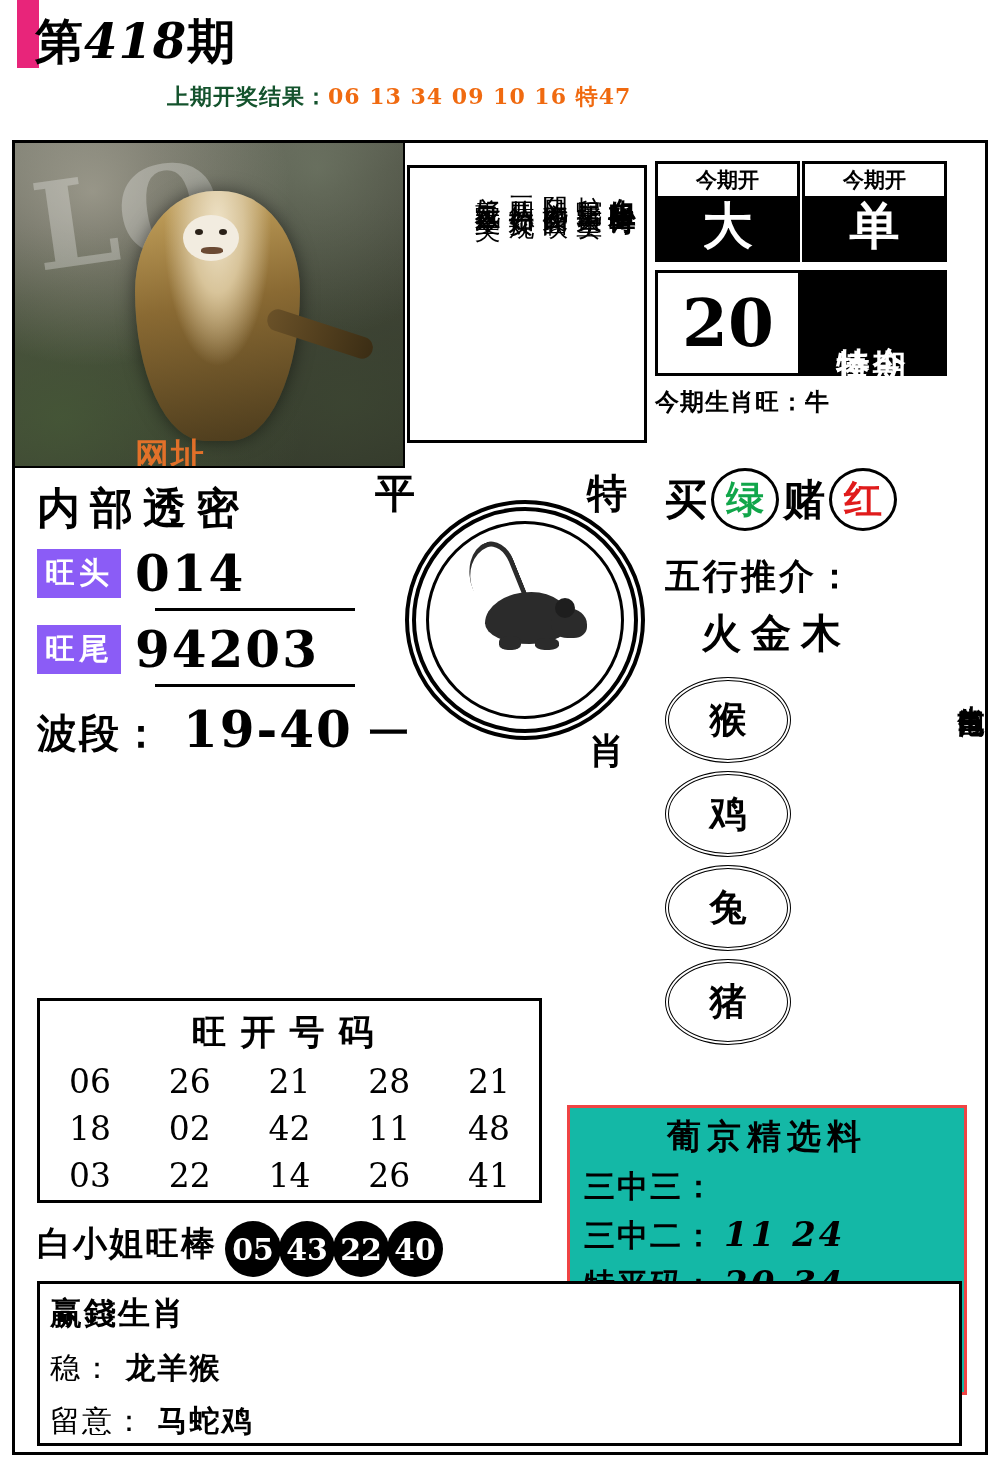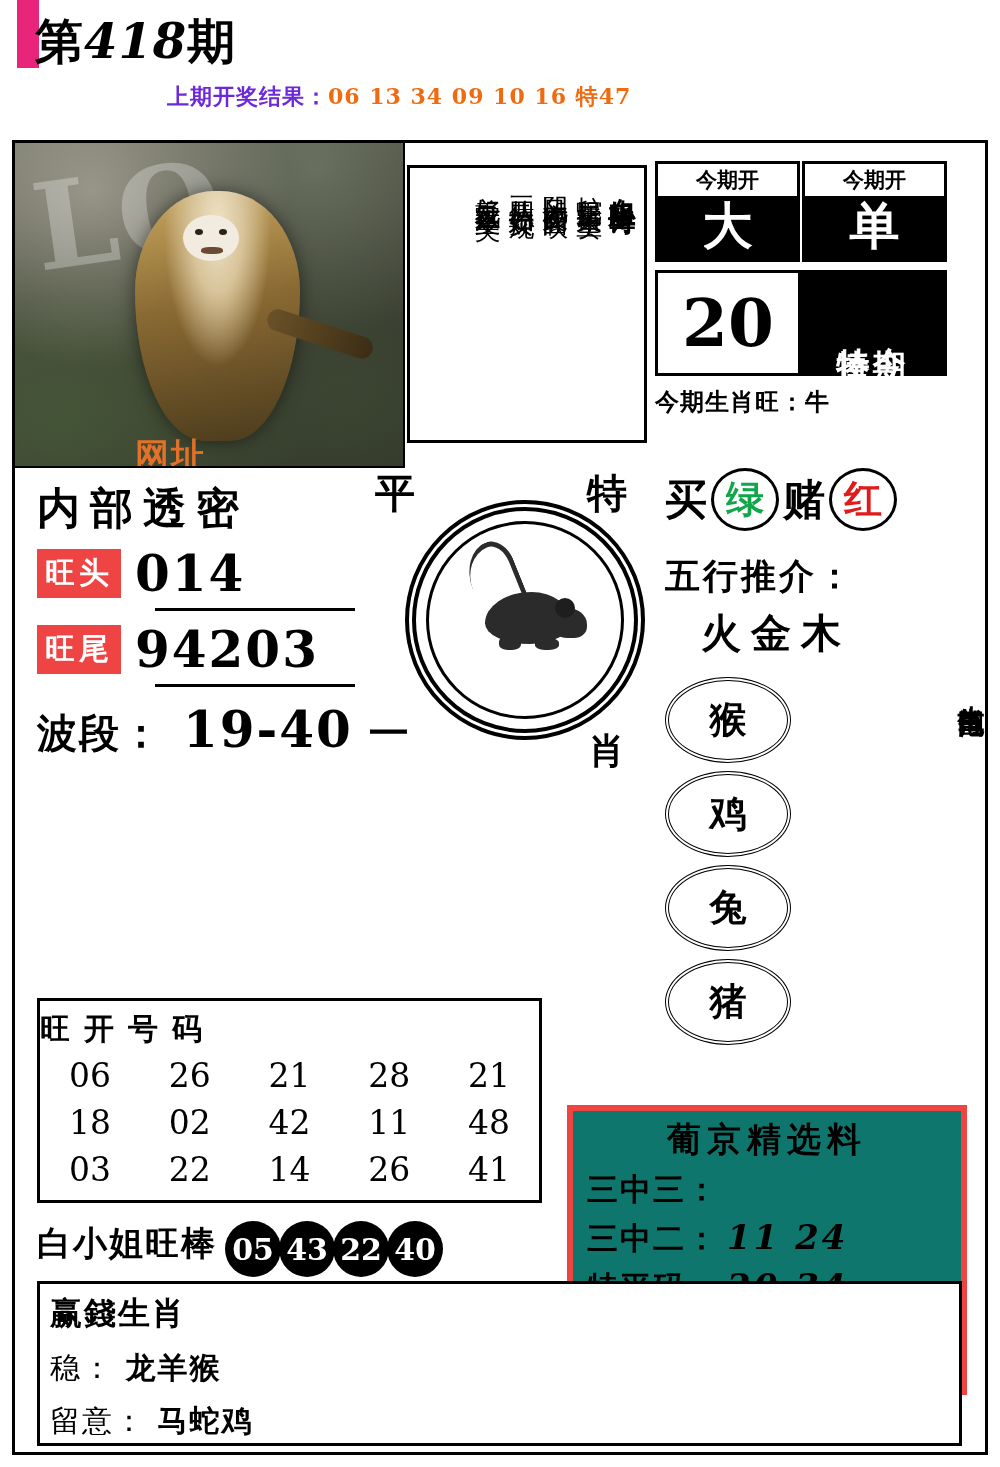--- a/index.html
+++ b/index.html
@@ -20,21 +20,21 @@
     font-weight:bold;font-size:48px;color:#000;
     letter-spacing:1px;
   }
   .issue .num{font-style:italic;}
   .prev-result{
     position:absolute;left:150px;top:82px;
     font-size:22px;font-weight:bold;color:#f06a10;
     font-family:"DejaVu Serif","Liberation Serif",serif;
     letter-spacing:1px;
   }
-  .prev-result .lbl{color:#6d28d9;}
+  .prev-result .lbl{color:#14532d;}
   .corner-tl{
     position:absolute;left:0;top:0;width:22px;height:68px;
     background:linear-gradient(180deg,#e8257a 0%, #e8257a 100%);
   }
 
   
   .frame{
     position:absolute;left:12px;top:140px;width:976px;height:1315px;
     border:3px solid #000;box-sizing:border-box;background:#fff;
   }
@@ -137,21 +137,21 @@
   }
 
   
   .mid{position:absolute;left:0;top:325px;width:970px;height:560px;}
   .neibu{
     position:absolute;left:22px;top:12px;
     font-size:43px;font-weight:bold;font-family:"DejaVu Serif",serif;letter-spacing:10px;
   }
   .tagrow{position:absolute;left:22px;width:320px;display:flex;align-items:center;}
   .tag{
-    background:#ef4444;color:#fff;font-size:30px;font-weight:bold;font-family:"DejaVu Serif",serif;
+    background:#8b5cf6;color:#fff;font-size:30px;font-weight:bold;font-family:"DejaVu Serif",serif;
     padding:4px 8px;letter-spacing:4px;
   }
   .tagval{
     margin-left:14px;font-size:50px;font-weight:bold;font-family:"DejaVu Serif",serif;
     letter-spacing:2px;
   }
   .row-head{top:76px;}
   .row-tail{top:152px;}
   .hr1{position:absolute;left:140px;top:140px;width:200px;height:3px;background:#000;}
   .hr2{position:absolute;left:140px;top:216px;width:200px;height:3px;background:#000;}
@@ -215,21 +215,21 @@
     position:absolute;right:-4px;top:216px;writing-mode:vertical-rl;text-orientation:upright;
     font-size:27px;font-weight:bold;font-family:"DejaVu Serif",serif;letter-spacing:2px;
   }
 
   
   .numtable{
     position:absolute;left:22px;top:855px;width:505px;height:205px;
     border:3px solid #000;box-sizing:border-box;background:#fff;
   }
   .numtable .th{
-    text-align:left;font-size:30px;font-weight:bold;font-family:"DejaVu Serif",serif;
+    text-align:center;font-size:35px;font-weight:bold;font-family:"DejaVu Serif",serif;
     letter-spacing:14px;padding:8px 0 2px;
   }
   .numtable table{width:100%;border-collapse:collapse;}
   .numtable td{
     text-align:center;font-size:33px;font-family:"DejaVu Serif",serif;padding:4px 0;
   }
 
   
   .bangrow{position:absolute;left:22px;top:1078px;display:flex;}
   .bangrow .lbl{font-size:34px;font-weight:bold;font-family:"DejaVu Serif",serif;letter-spacing:2px;}
@@ -240,21 +240,21 @@
   }
   .balls{display:flex;margin-left:10px;}
   .songni{
     position:absolute;left:22px;top:1160px;font-size:37px;font-weight:bold;
     font-family:"DejaVu Serif",serif;letter-spacing:1px;
   }
 
   
   .pujing{
     position:absolute;left:552px;top:962px;width:400px;height:290px;
-    border:6px solid #ef4444;box-sizing:border-box;padding:6px 14px;background:#0f766e;
+    border:3px solid #ef4444;box-sizing:border-box;padding:6px 14px;background:#14b8a6;
   }
   .pujing .t{
     text-align:center;font-size:34px;font-weight:bold;font-family:"DejaVu Serif",serif;
     letter-spacing:6px;margin-bottom:6px;
   }
   .pujing .r{display:flex;align-items:baseline;font-size:31px;font-family:"DejaVu Serif",serif;
     font-weight:bold;margin:6px 0;}
   .pujing .r .k{letter-spacing:2px;}
   .pujing .r .v{font-style:italic;font-size:34px;margin-left:8px;letter-spacing:3px;}
 

